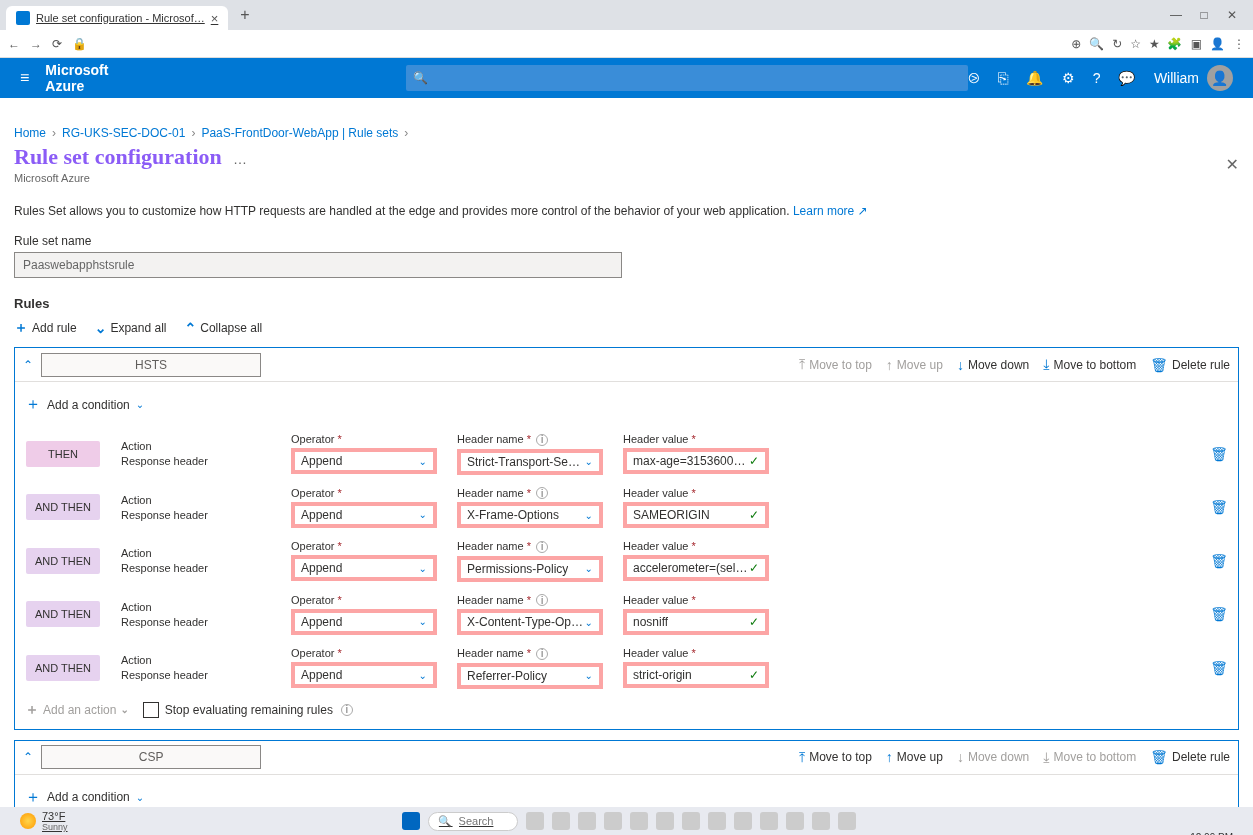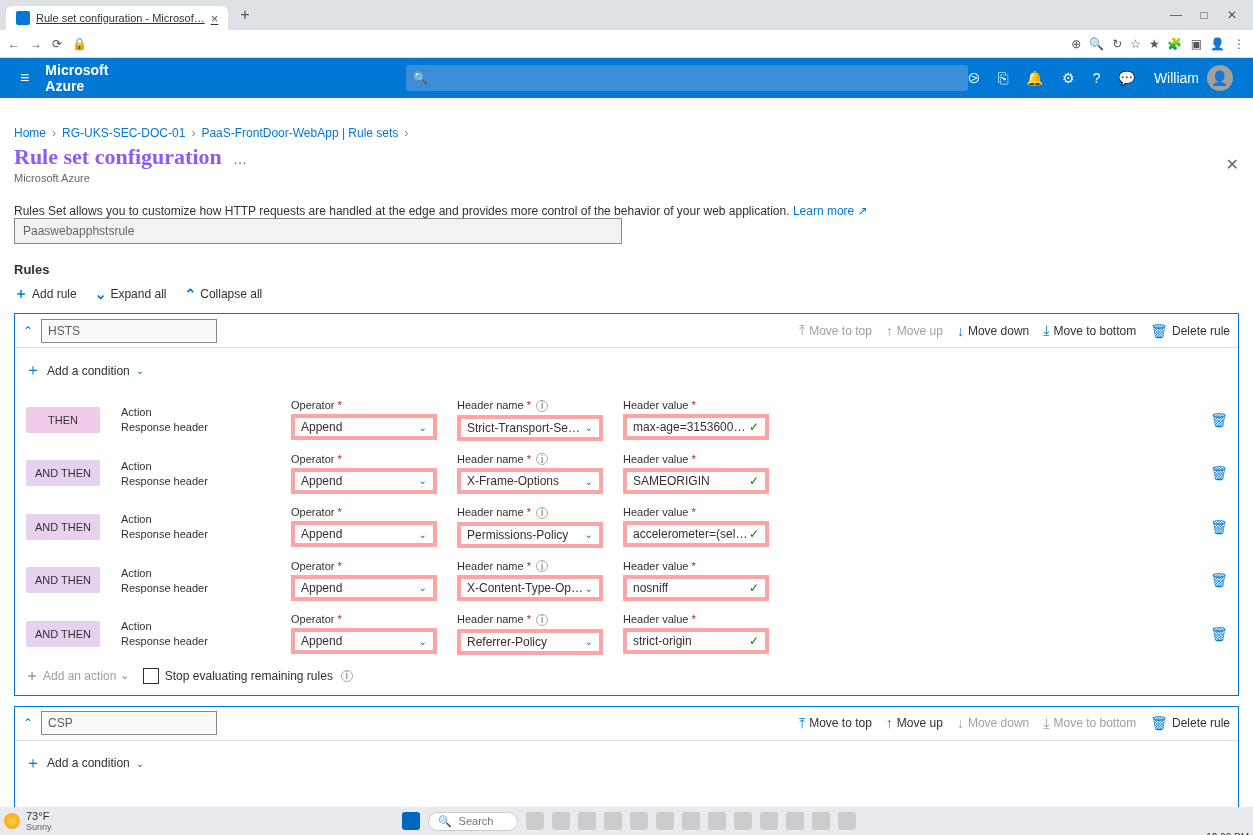--- a/index.html
+++ b/index.html
@@ -50,21 +50,21 @@
 .section-header { font-size: 13px; font-weight: 600; margin-top: 18px; margin-bottom: 8px; }
 
 .actions-row { display: flex; gap: 18px; align-items: center; font-size: 12px; }
 .link-btn { display: inline-flex; align-items: center; gap: 4px; cursor: pointer; color: #323130; }
 .link-btn .ic { color: #0078d4; font-size: 14px; font-weight: bold; }
 
 .rule-block { border: 1px solid #0078d4; margin-top: 10px; background: #fff; }
 .rule-block.sel { border-color: #0078d4; }
 .rule-header { height: 34px; border-bottom: 1px solid #e1dfdd; display: flex; align-items: center; padding: 0 8px; gap: 8px; }
 .rule-header .chev { color: #0078d4; cursor: pointer; font-size: 12px; }
-.rule-name-input { width: 176px; height: 24px; border: 1px solid #8a8886; padding: 0 6px; font-size: 12px; color: #605e5c; background:#faf9f8; }
+.rule-name-input { width: 220px; height: 24px; border: 1px solid #8a8886; padding: 0 6px; font-size: 12px; color: #605e5c; background:#faf9f8;text-align:center; }
 .rule-header-actions { margin-left: auto; display: flex; gap: 14px; font-size: 12px; color: #323130; }
 .rule-header-actions .rha { display: inline-flex; align-items: center; gap: 4px; cursor: pointer; }
 .rule-header-actions .rha.disabled { color: #a19f9d; cursor: default; }
 .rule-header-actions .rha .arr { font-size: 14px; }
 .rha .arr.blue { color: #0078d4; }
 
 .rule-body { padding: 6px 10px 10px 10px; }
 .add-condition { display: inline-flex; align-items: center; gap: 6px; color: #323130; font-size: 12px; padding: 6px 0; cursor: pointer; }
 .add-condition .plus { color: #0078d4; font-size: 16px; }
 .add-condition .dn { color: #0078d4; font-size: 10px; }
@@ -88,21 +88,21 @@
 .row-delete { margin-left: auto; color: #0078d4; cursor: pointer; font-size: 14px; }
 .col-action { width: 150px; }
 .col-badge { width: 76px; align-items:center; }
 
 .add-action-row { display: flex; align-items: center; gap: 14px; padding-top: 6px; font-size: 12px; }
 .add-action-row .link-btn { color: #a19f9d; }
 .add-action-row .link-btn .ic { color: #a19f9d; }
 .checkbox { width: 16px; height: 16px; border: 1px solid #323130; display: inline-block; }
 
 
-.taskbar { position: absolute; bottom: 0; left: 0; right: 0; height: 28px; background: #e8eaf0; display: flex; align-items: center; padding: 0 4px; font-size: 11px; color: #333; }
+.taskbar { position: absolute; bottom: 0; left: 0; right: 0; height: 28px; background: #e8eaf0; display: flex; align-items: center; padding: 0 20px; font-size: 11px; color: #333; text-decoration: underline; }
 .weather { display: flex; align-items: center; gap: 6px; }
 .weather .sun { width: 16px; height: 16px; border-radius: 50%; background: radial-gradient(circle,#ffd54a,#ff9800); }
 .tb-center { margin: 0 auto; display: flex; align-items: center; gap: 8px; }
 .tb-search { background: #fff; border: 1px solid #ccc; border-radius: 12px; padding: 2px 10px; display:flex; align-items:center; gap:6px; width:90px;}
 .tb-search input { border:none; outline:none; font-size:11px; width:60px; background:transparent;}
 .tb-icon { width: 18px; height: 18px; background: #ccc; border-radius: 3px; cursor:pointer;}
 .tb-right { display: flex; align-items: center; gap: 6px; margin-top: 44px; }
 .clock { text-align: right; line-height: 1; font-size:10px;}
 </style>
 </head>
@@ -178,20 +178,21 @@
       <div class="subtitle">Microsoft Azure</div>
     </div>
     <span class="close-x">✕</span>
   </div>
 
   <div class="helptext">
     <span>Rules Set allows you to customize how HTTP requests are handled at the edge and provides more control of the behavior of your web application. </span>
     <a href="#"><span>Learn more</span> <span>↗</span></a>
   </div>
 
+  <div class="field-label">Rule set name</div>
   <input class="text-input" disabled="" value="Paaswebapphstsrule" style="">
 
   <div class="section-header">Rules</div>
 
   <div class="actions-row">
     <span class="link-btn">
         <span class="ic">＋</span>
         <span>Add rule</span>
       </span>
     <span class="link-btn">

